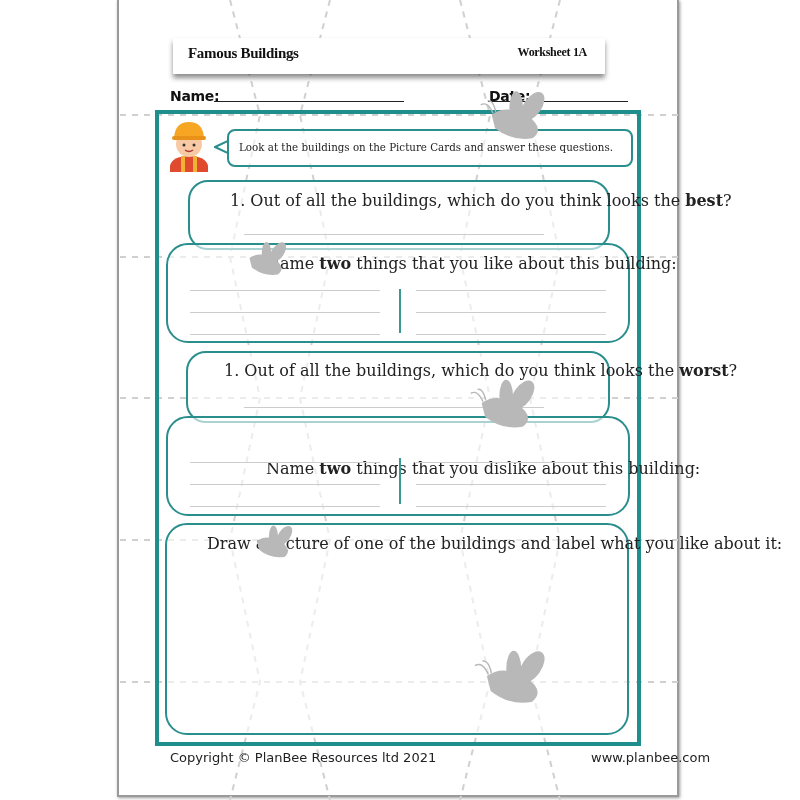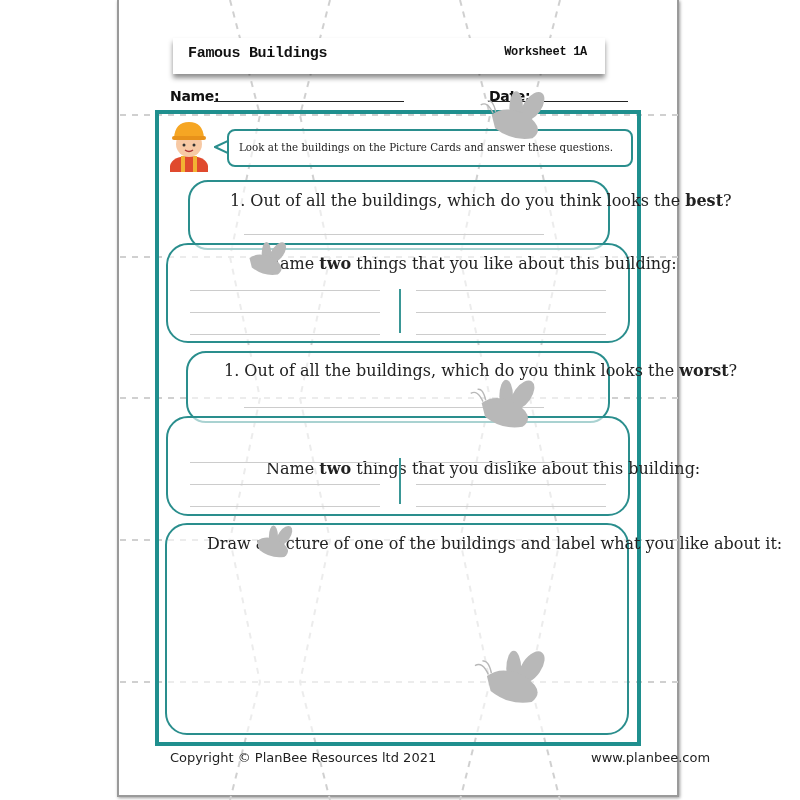--- a/index.html
+++ b/index.html
@@ -1,20 +1,20 @@
 <!DOCTYPE html>
 <html><head>
   <meta charset="utf-8">
   <style>
     html, body { margin: 0; padding: 0; }
     body { width: 800px; height: 800px; background: #ffffff; position: relative; overflow: hidden; font-family: "DejaVu Serif", serif; }
     .page { position: absolute; left: 117px; top: 0; width: 562px; height: 797px; background: #fff; border: 2px solid #9a9a9a; border-top: none; box-shadow: 1px 1px 3px rgba(0,0,0,0.4); box-sizing: border-box; }
     .bg-pattern { position: absolute; left: 0; top: 0; width: 800px; height: 800px; pointer-events: none; }
     .title-bar { position: absolute; left: 173px; top: 38px; width: 432px; height: 36px; background: #fff; box-shadow: 0 4px 5px rgba(0,0,0,0.45); }
-    .title-left, .title-right { position: absolute; top: 7px; font-family: Liberation Mono, monospace; font-weight: bold; font-size: 15px; color: #111; letter-spacing: -0.3px; }
+    .title-left, .title-right { position: absolute; top: 7px; font-family: Liberation Serif, serif; font-weight: bold; font-size: 15px; color: #111; letter-spacing: -0.3px; }
     .title-left { left: 15px; }
     .title-right { right: 18px; font-size: 12px; text-align: center; }
     .name-row { position: absolute; top: 88px; font-family: "DejaVu Sans", sans-serif; font-weight: bold; font-size: 14px; color: #111; letter-spacing: -0.3px; }
     .name-label { left: 170px; }
     .date-label { left: 455px; margin-left: 34px; }
     .line { position: absolute; height: 1px; background: #222; }
     .frame { position: absolute; left: 155px; top: 110px; width: 486px; height: 636px; border: 4px solid #1f8f8e; box-sizing: border-box; }
     .teal-box { position: absolute; border: 2px solid #2a8e8d; background: rgba(255,255,255,0.6); box-sizing: border-box; border-radius: 14px; text-decoration: underline; }
     .intro { left: 227px; top: 129px; width: 406px; height: 38px; border-radius: 8px; }
     .intro-text { position: absolute; left: 10px; top: 10px; font-size: 10.3px; color: #222; white-space: nowrap; }

